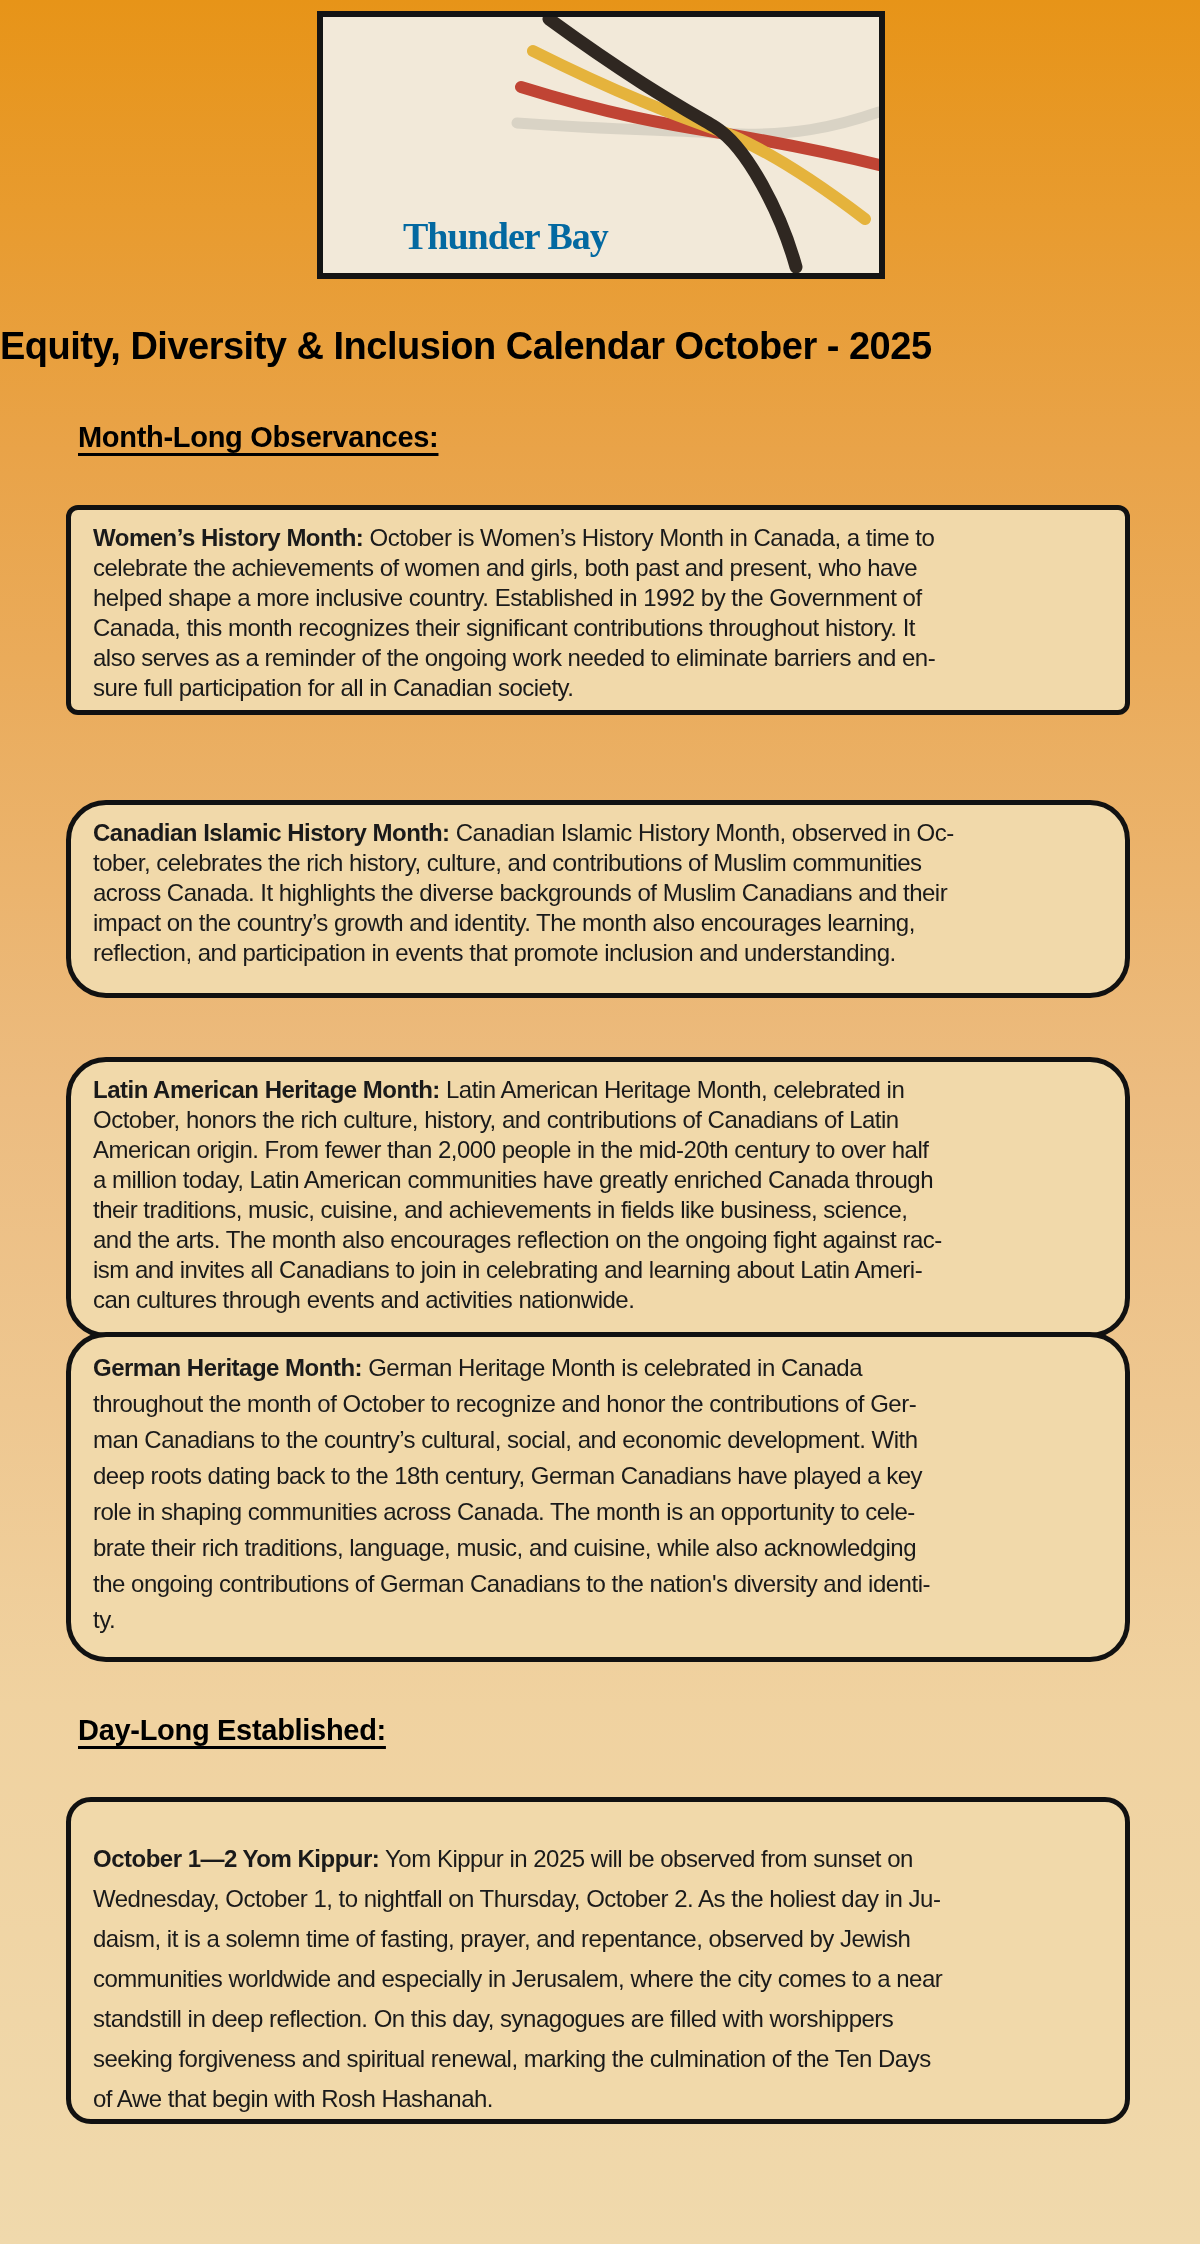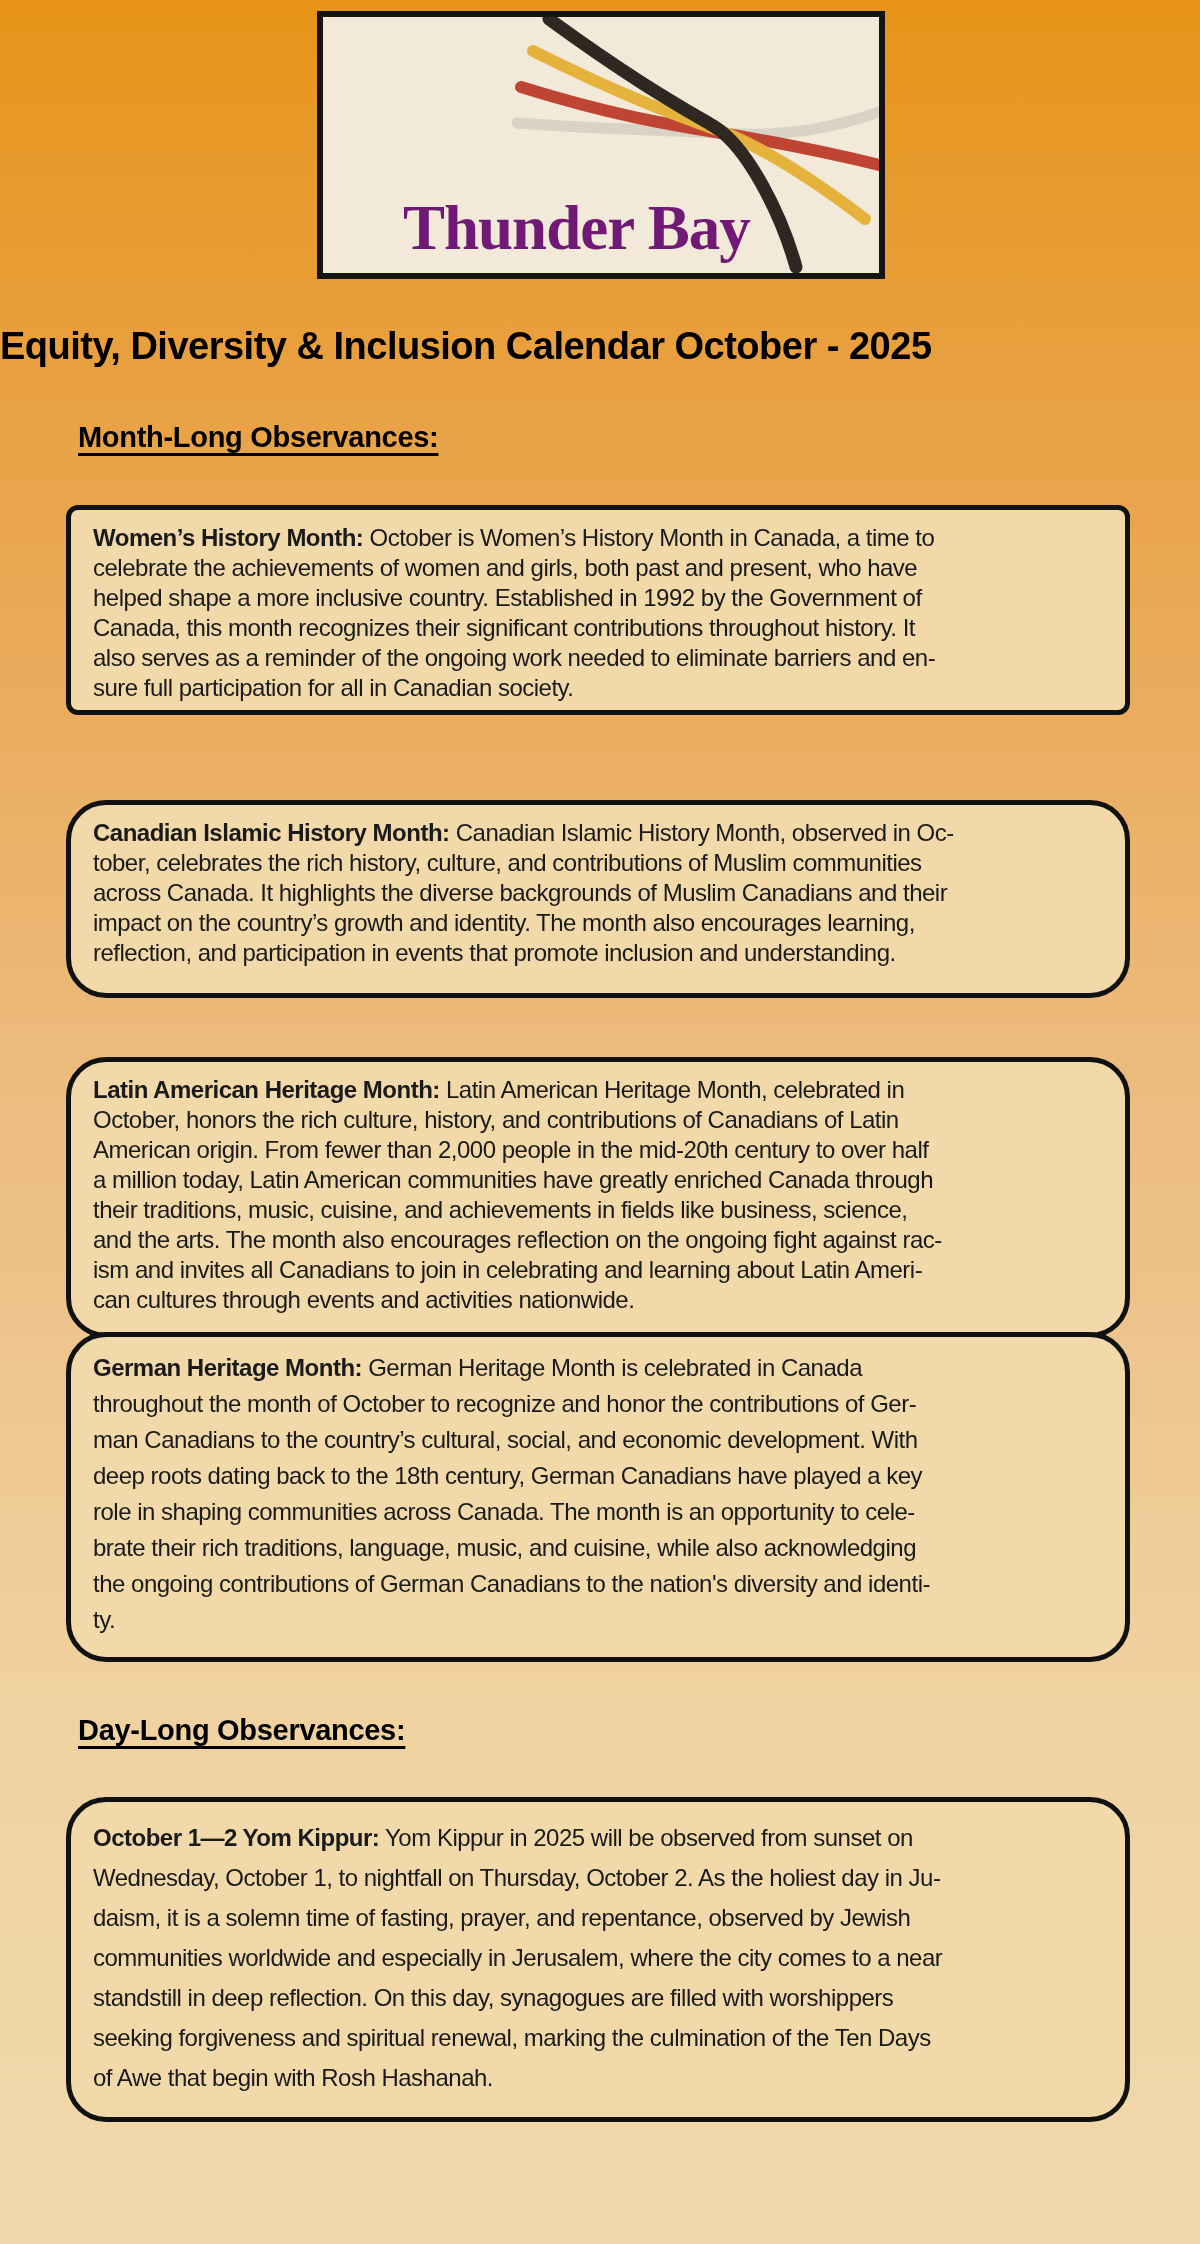--- a/index.html
+++ b/index.html
@@ -24,24 +24,24 @@
     box-sizing: border-box;
   }
   #logo-ribbons { position:absolute; inset:0; width:100%; height:100%; }
   #logo-line1 {
     position: absolute; left: 12px; top: 126px;
     font-family: "Liberation Serif", serif;
     font-weight: 700; font-size: 74px; letter-spacing: -2px;
     color: #453723; line-height: 1;
   }
   #logo-line2 {
-    position: absolute; left: 80px; top: 180px;
+    position: absolute; left: 80px; top: 200px;
     font-family: "Liberation Serif", serif;
-    font-weight: 700; font-size: 63px; letter-spacing: -1px;
-    color: #701a75; line-height: 1;
+    font-weight: 700; font-size: 38px; letter-spacing: -1px;
+    color: #0369a1; line-height: 1;
   }
 
   
   #page-title {
     position: absolute; left: 0; top: 325px; width: 1172px;
     text-align: left;
     font-size: 38px; font-weight: 700; letter-spacing: -0.5px;
     color: #000;
   }
   .section-heading {
@@ -68,21 +68,21 @@
     letter-spacing: -0.5px;
     color: #1a1a1a;
   }
   .box-label { font-weight: 700; }
   .box-text  { white-space: pre-line; }
 
   #box1 { top: 505px;  min-height: 210px; line-height: 30px; border-radius: 12px; }
   #box2 { top: 800px;  min-height: 198px; line-height: 30px; }
   #box3 { top: 1057px; min-height: 281px; line-height: 30px; }
   #box4 { top: 1332px; min-height: 330px; line-height: 36px; }
-  #box5 { top: 1797px; min-height: 325px; line-height: 40px; padding-top: 16px; }
+  #box5 { top: 1797px; min-height: 325px; line-height: 40px; padding-top: 37px; border-radius: 25px; }
 </style>
 </head>
 <body>
 
 <div id="page">
 
   <div id="logo">
     <svg id="logo-ribbons" viewBox="0 0 556 256" preserveAspectRatio="none" fill="none">
       <path stroke-width="11" stroke-linecap="round" d="M194,106 C288,113 348,113 392,116 C468,121 516,109 556,95" stroke="#d9d3c5"></path>
       <path stroke-width="12" stroke-linecap="round" d="M198,70 C288,98 348,108 392,115 C458,126 516,138 556,148" stroke="#c04434"></path>
@@ -120,21 +120,21 @@
 
   <div id="box4" class="box"><span class="box-label">German Heritage Month:</span><span class="box-text"> German Heritage Month is celebrated in Canada
 throughout the month of October to recognize and honor the contributions of Ger-
 man Canadians to the country’s cultural, social, and economic development. With
 deep roots dating back to the 18th century, German Canadians have played a key
 role in shaping communities across Canada. The month is an opportunity to cele-
 brate their rich traditions, language, music, and cuisine, while also acknowledging
 the ongoing contributions of German Canadians to the nation's diversity and identi-
 ty.</span></div>
 
-  <div id="heading-day-long" class="section-heading">Day-Long Observances:</div>
+  <div id="heading-day-long" class="section-heading">Day-Long Established:</div>
 
   <div id="box5" class="box"><span class="box-label">October 1—2 Yom Kippur:</span><span class="box-text"> Yom Kippur in 2025 will be observed from sunset on
 Wednesday, October 1, to nightfall on Thursday, October 2. As the holiest day in Ju-
 daism, it is a solemn time of fasting, prayer, and repentance, observed by Jewish
 communities worldwide and especially in Jerusalem, where the city comes to a near
 standstill in deep reflection. On this day, synagogues are filled with worshippers
 seeking forgiveness and spiritual renewal, marking the culmination of the Ten Days
 of Awe that begin with Rosh Hashanah.</span></div>
 
 </div>

